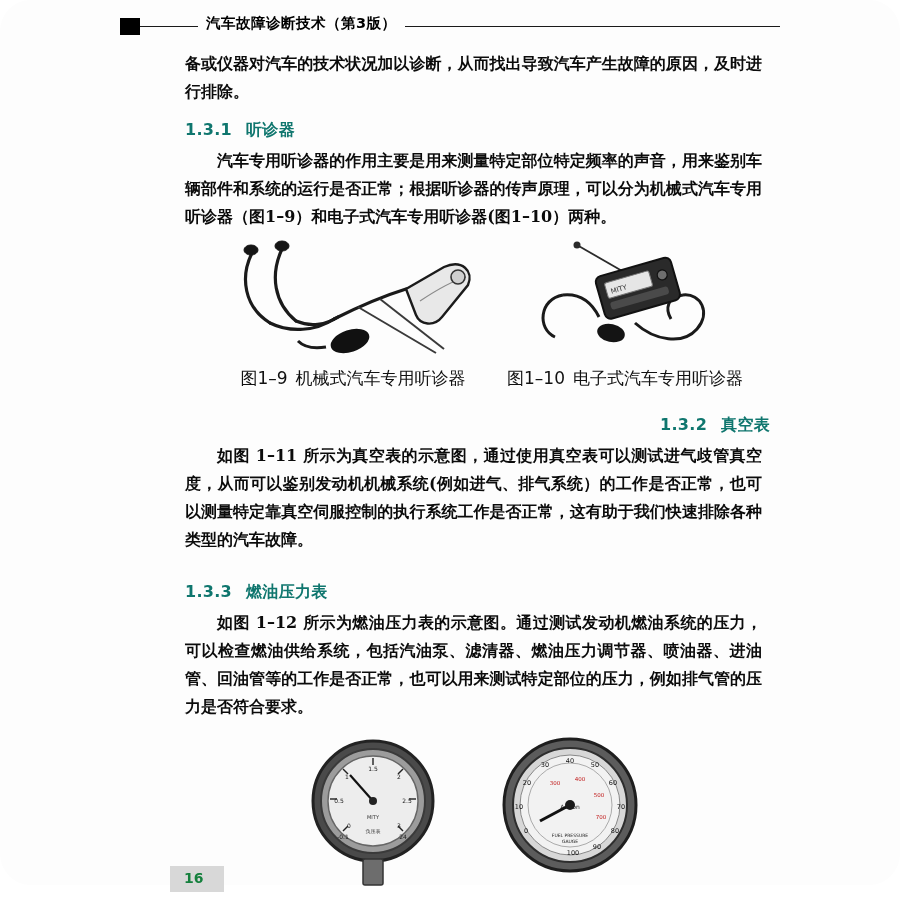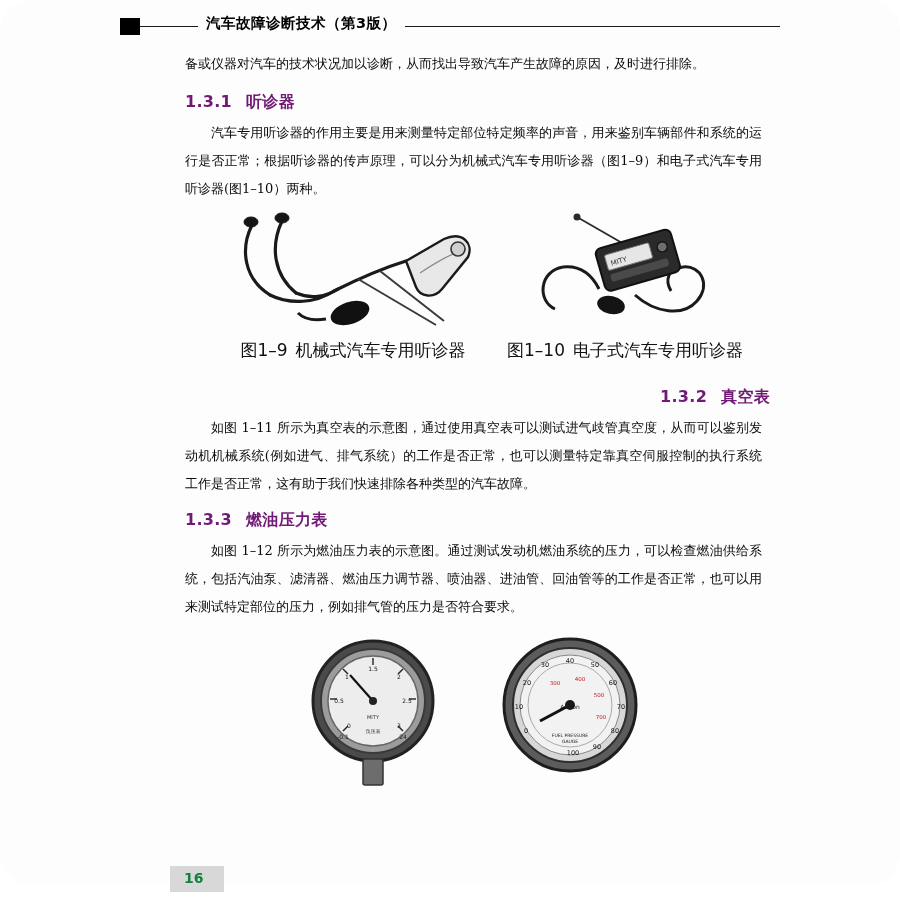--- a/index.html
+++ b/index.html
@@ -65,35 +65,36 @@
   
   .content {
     position: absolute;
     left: 185px;
     top: 50px;
     width: 585px;
   }
   p.body {
     margin: 0 8px 0 0;
     font-family: "DejaVu Serif", "Liberation Serif", serif;
-    font-size: 13px;
+    font-size: 16px;
     line-height: 28px;
     text-align: justify;
     text-justify: inter-ideograph;
     color: #0b0b0b;
+    font-weight: bold;
   }
   p.indent {
     text-indent: 2em;
   }
   h3.section {
     font-family: "DejaVu Sans", "Liberation Sans", sans-serif;
     font-size: 16px;
     font-weight: bold;
     margin: 14px 0 6px 0;
-    color: #701a75;
+    color: #0f766e;
     letter-spacing: 0.3px;
   }
   h3.section .num {
     margin-right: 14px;
   }
 
   
   .figrow {
     position: relative;
     width: 585px;
@@ -207,21 +208,21 @@
         <span class="lbl">图1–10</span><span>电子式汽车专用听诊器</span>
       </div>
     </div>
 
     <h3 class="section" style="margin-top:28px;text-align:right;">
       <span class="num">1.3.2</span><span>真空表</span>
     </h3>
 
     <p class="body indent">如图 1–11 所示为真空表的示意图，通过使用真空表可以测试进气歧管真空度，从而可以鉴别发动机机械系统(例如进气、排气系统）的工作是否正常，也可以测量特定靠真空伺服控制的执行系统工作是否正常，这有助于我们快速排除各种类型的汽车故障。</p>
 
-    <h3 class="section" style="margin-top:12px;">
+    <h3 class="section" style="margin-top:28px;">
       <span class="num">1.3.3</span><span>燃油压力表</span>
     </h3>
 
     <p class="body indent">如图 1–12 所示为燃油压力表的示意图。通过测试发动机燃油系统的压力，可以检查燃油供给系统，包括汽油泵、滤清器、燃油压力调节器、喷油器、进油管、回油管等的工作是否正常，也可以用来测试特定部位的压力，例如排气管的压力是否符合要求。</p>
 
     <div class="figrow" style="height:165px; margin-top:12px;">
 
       <svg class="illus" style="left:110px; top:0px;" width="160" height="160" viewBox="0 0 160 160">
         <circle cx="78" cy="68" r="60" fill="#4a4a4a" stroke="#222" stroke-width="3"></circle>
         <circle cx="78" cy="68" r="52" fill="#9c9c9c" stroke="#3a3a3a" stroke-width="2"></circle>

